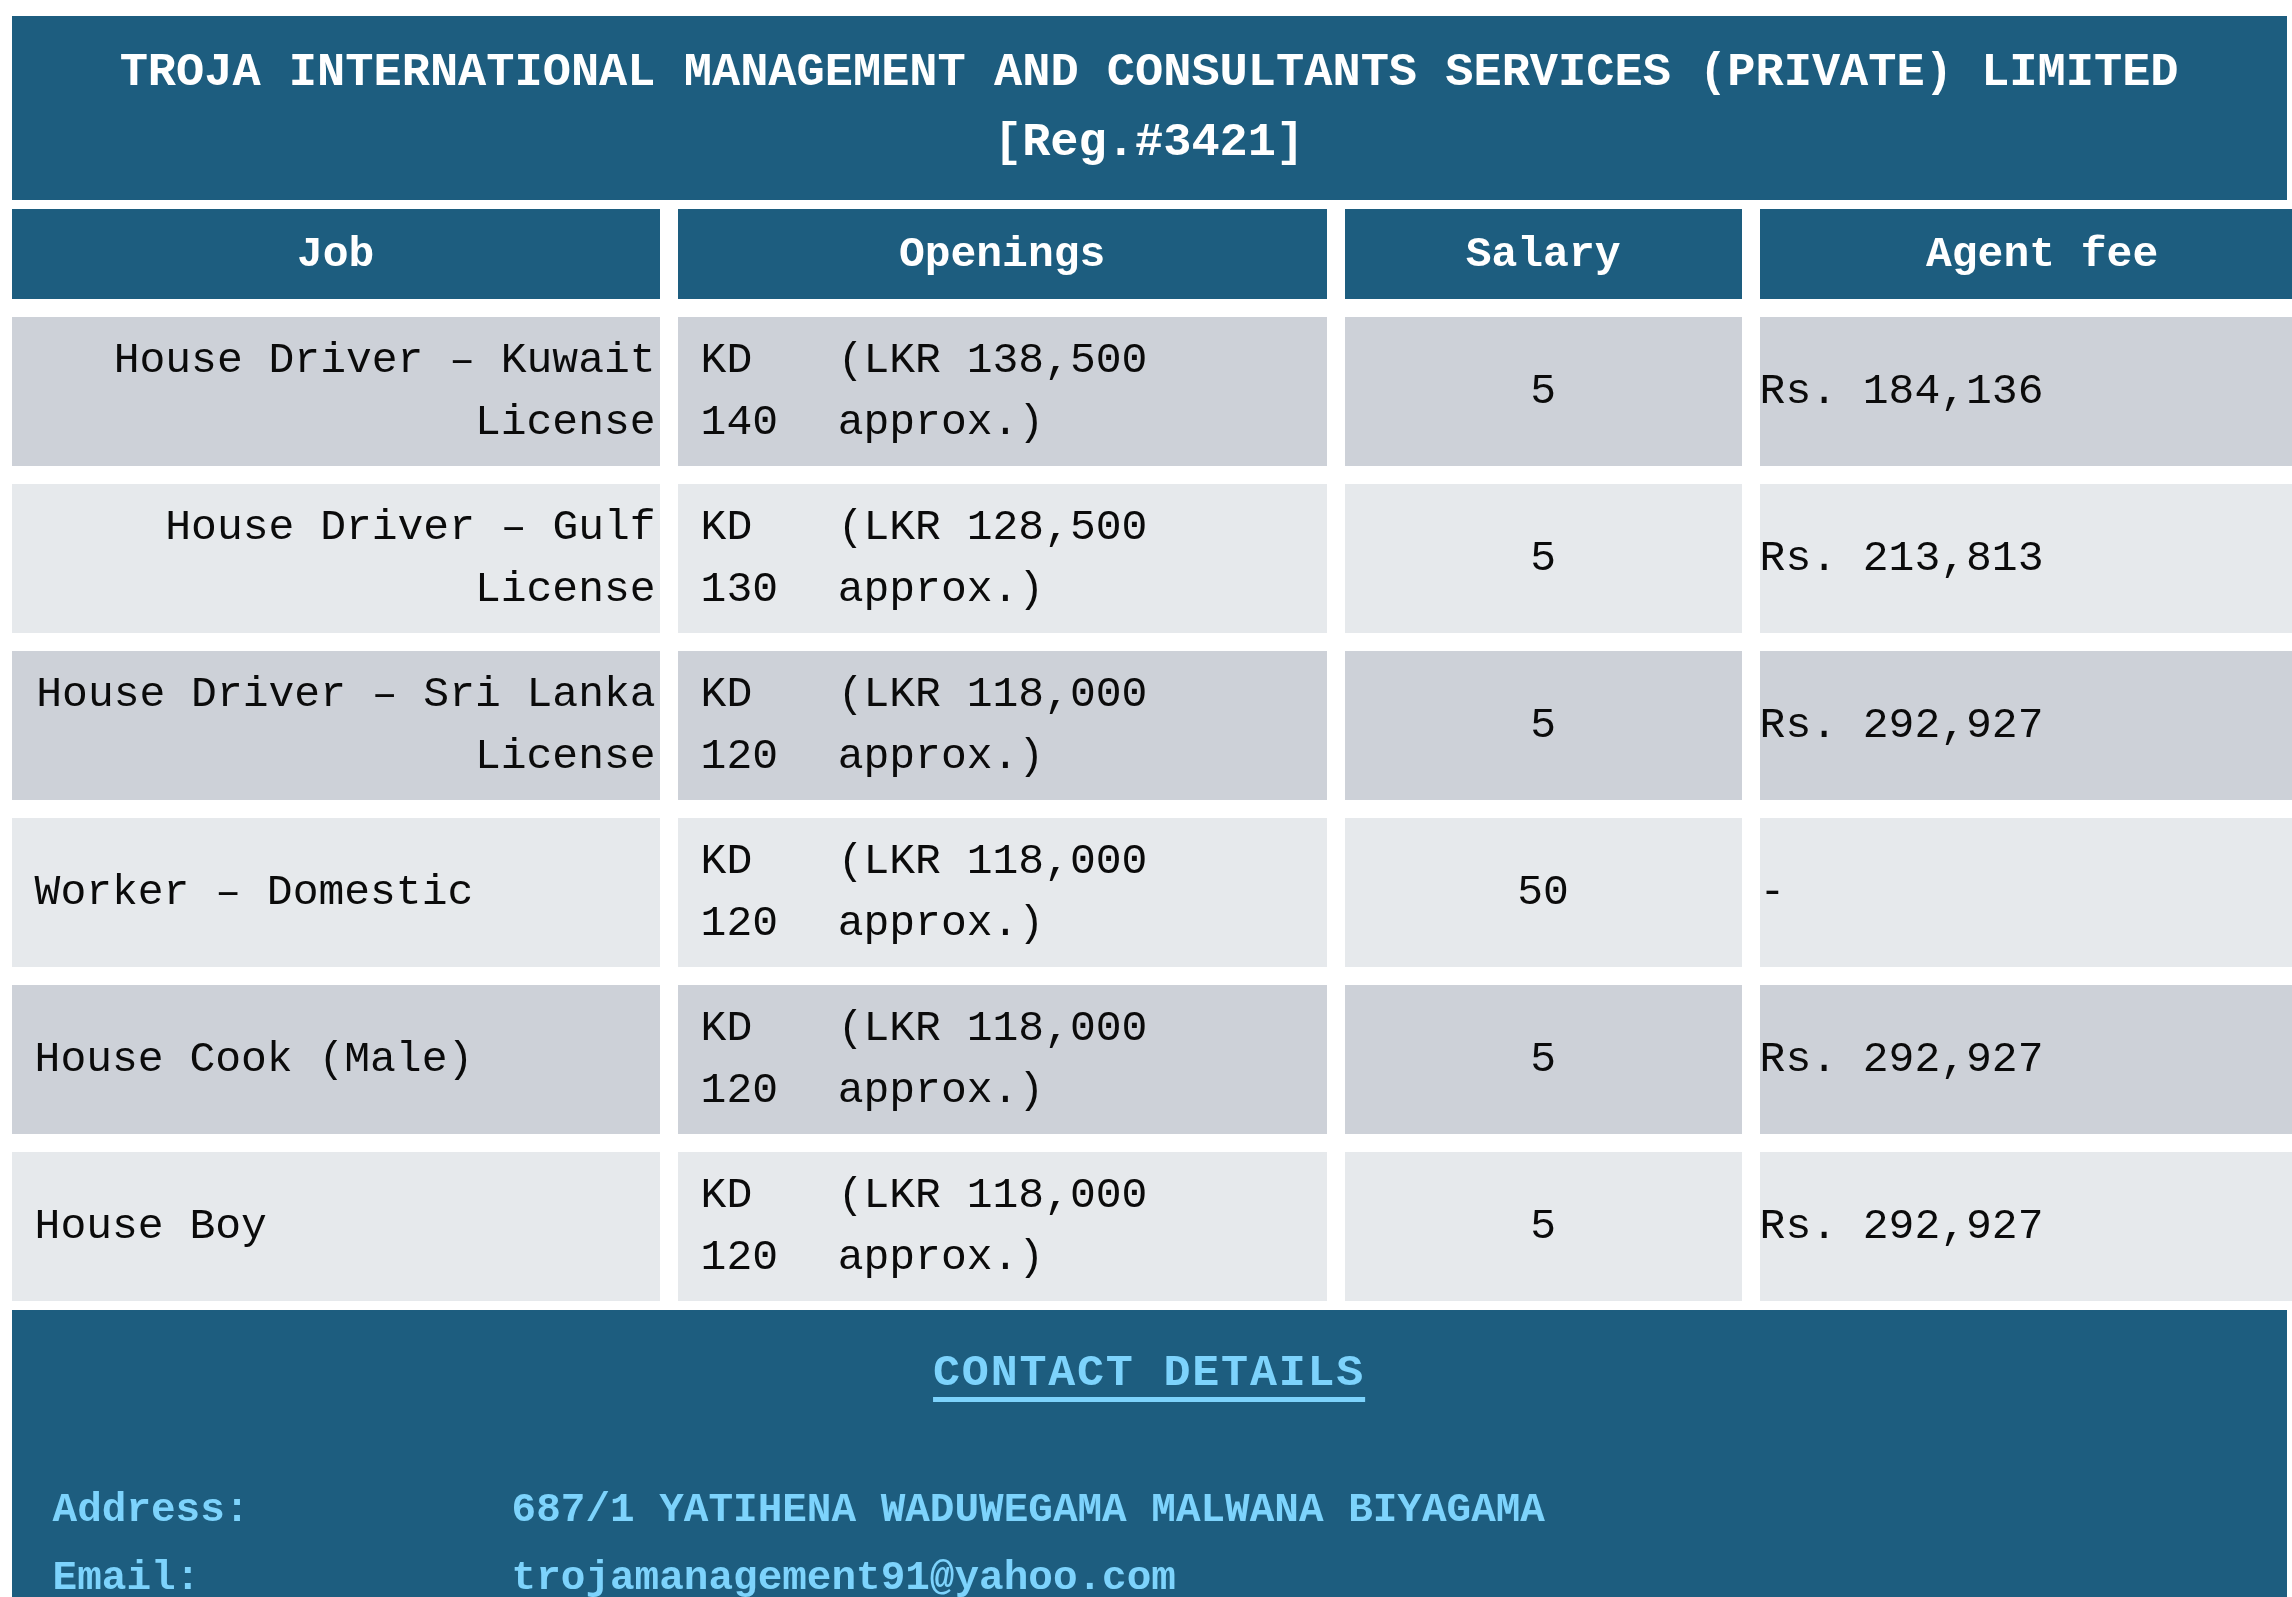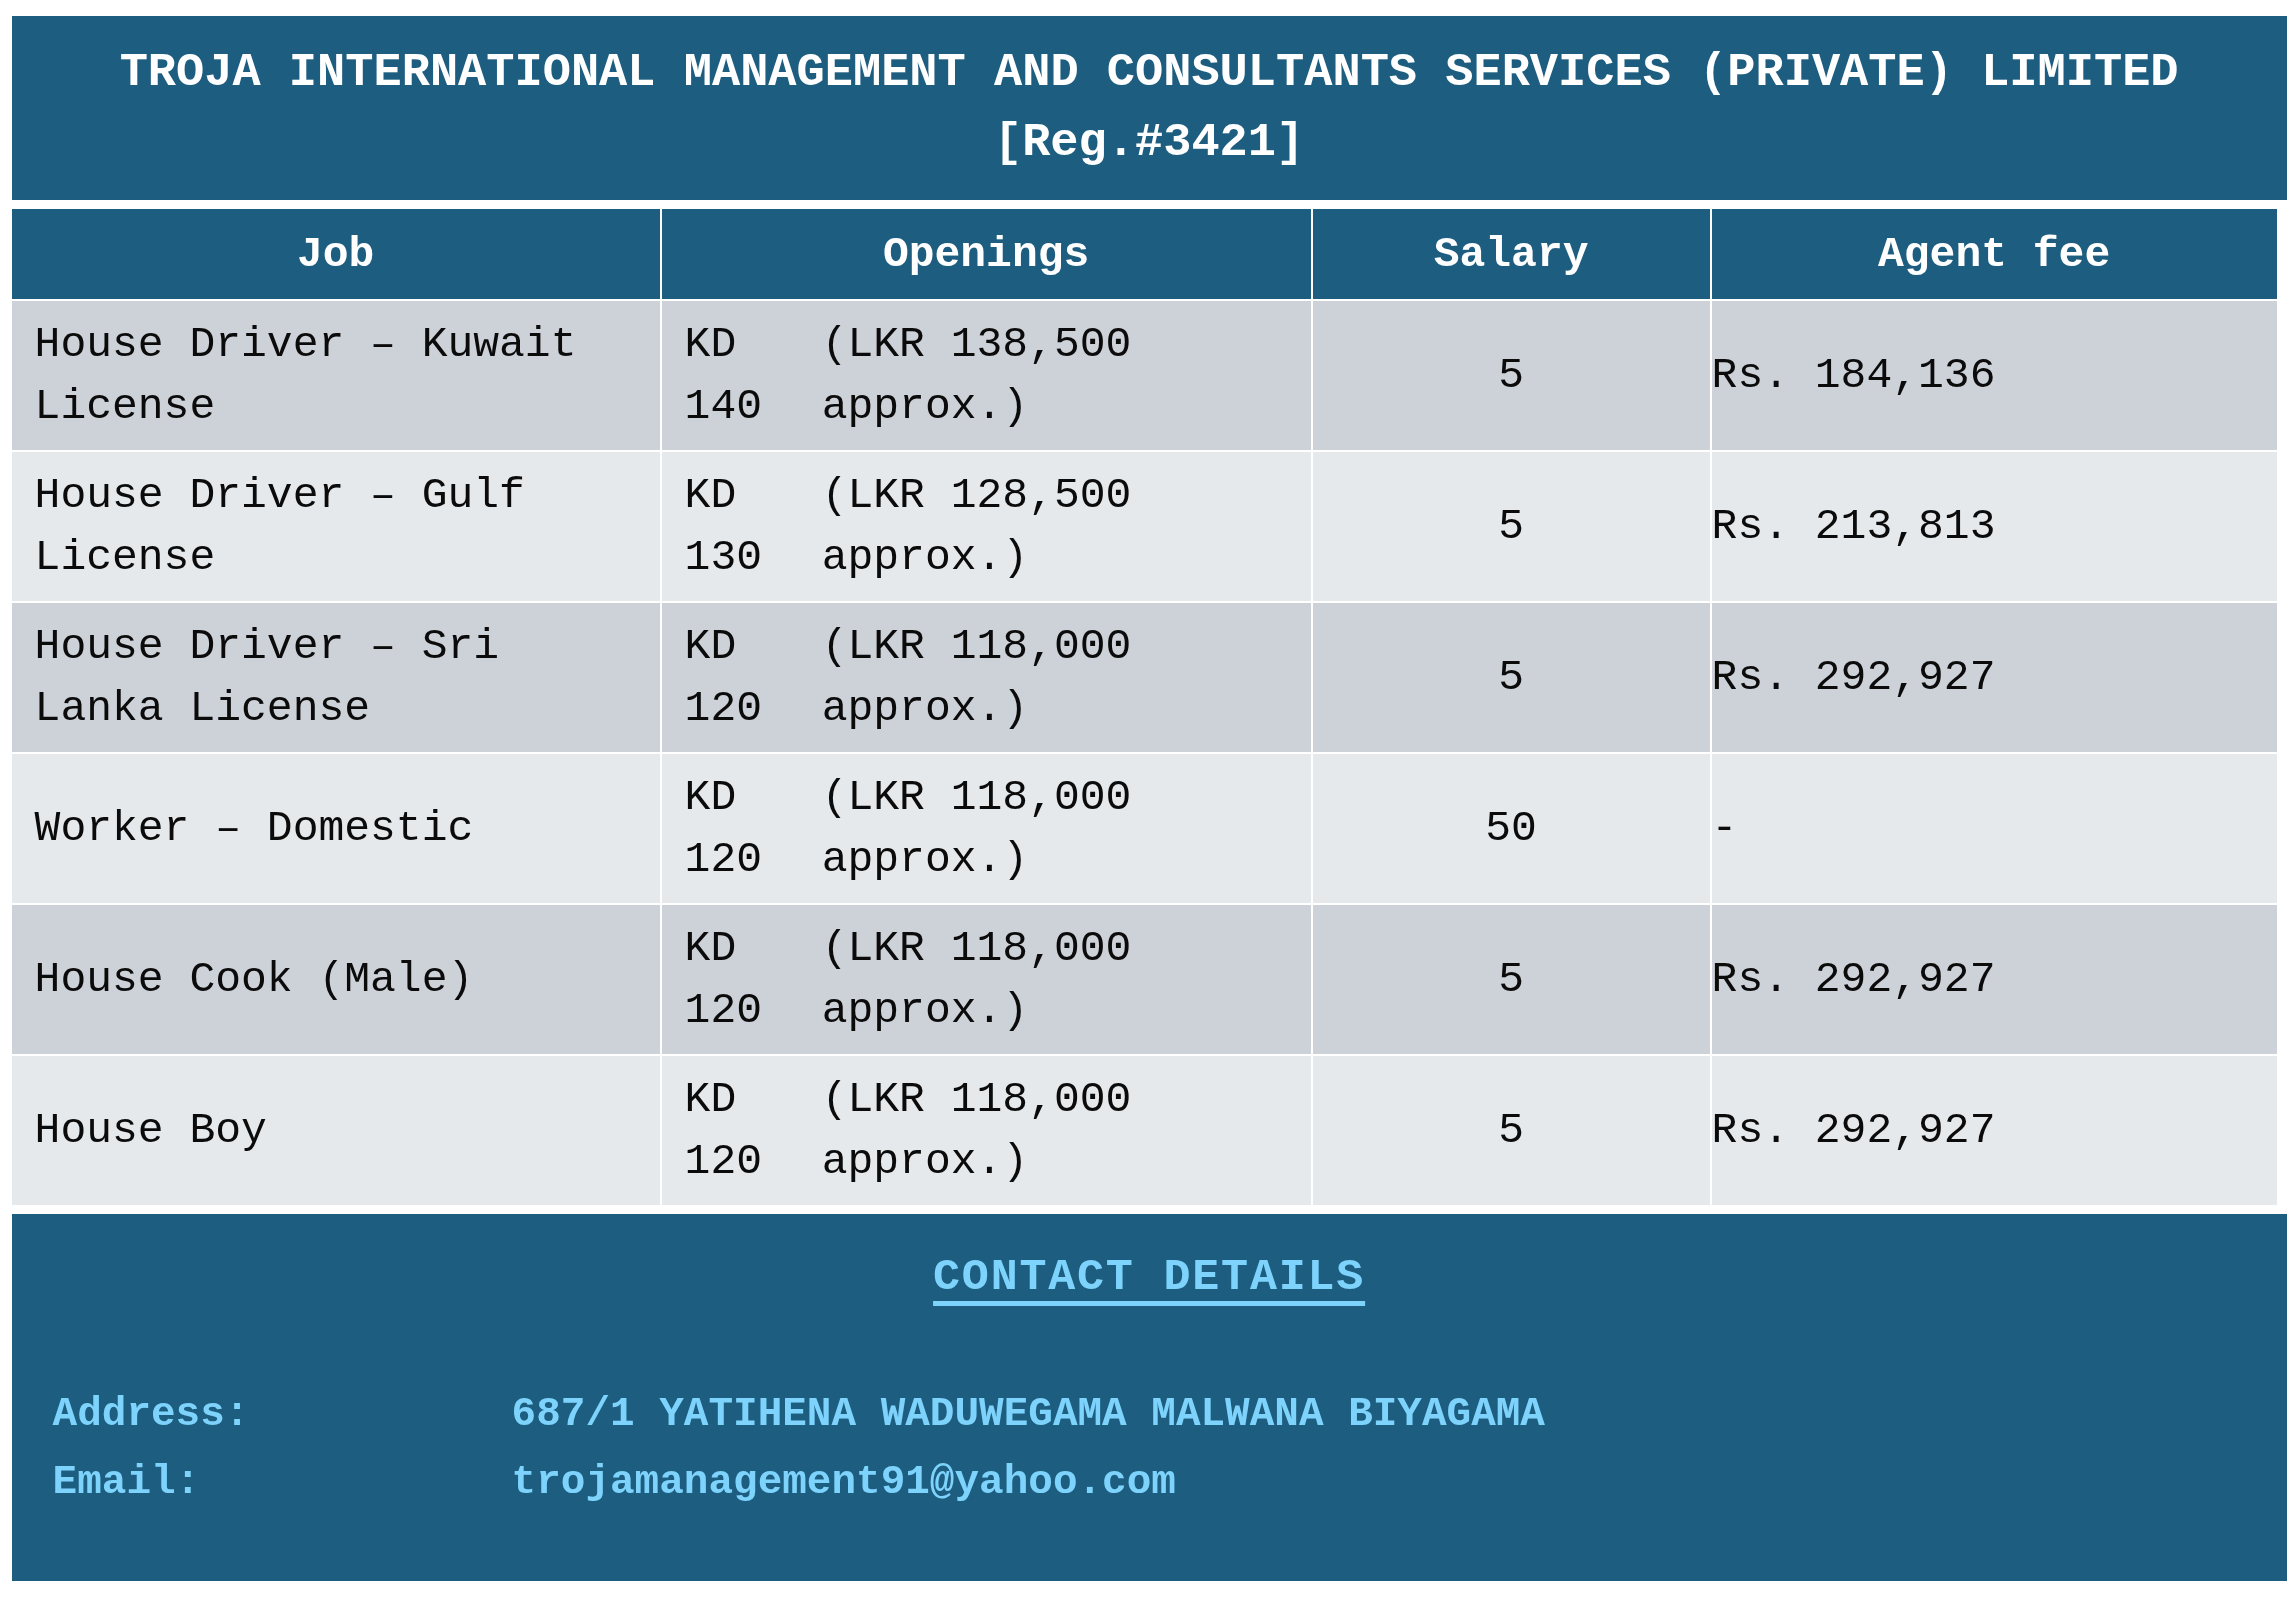--- a/index.html
+++ b/index.html
@@ -34,42 +34,42 @@
     align-items:center;
     justify-content:center;
     text-align:center;
   }
   
   .jobs-table{
     margin-top:9px;
     display:grid;
     grid-template-columns:648px 649px 397px 565px;
     grid-template-rows:90px repeat(6,149px);
-    gap:2px;
+    gap:18px;
     background:#ffffff;
   }
   .th{
     background:var(--accent);
     color:#ffffff;
     font-weight:700;
     font-size:43px;
     display:flex;
     align-items:center;
     justify-content:center;
   }
   .cell{
     font-size:43px;
     color:var(--text-dark);
     display:flex;
     align-items:center;
     line-height:1.42;
   }
   .cell.dark{background:var(--row-dark);}
   .cell.light{background:var(--row-light);}
-  .cell.job{padding-left:23px;padding-right:12px;}
+  .cell.job{padding-left:23px;padding-right:4px;text-align:right;}
   .cell.salary{
     align-items:center;
     justify-content:center;
     padding-left:23px;padding-right:9px;
   }
   .cell.openings{justify-content:center;}
   .cell.agent{}
   
   .contact{
     margin-top:9px;

